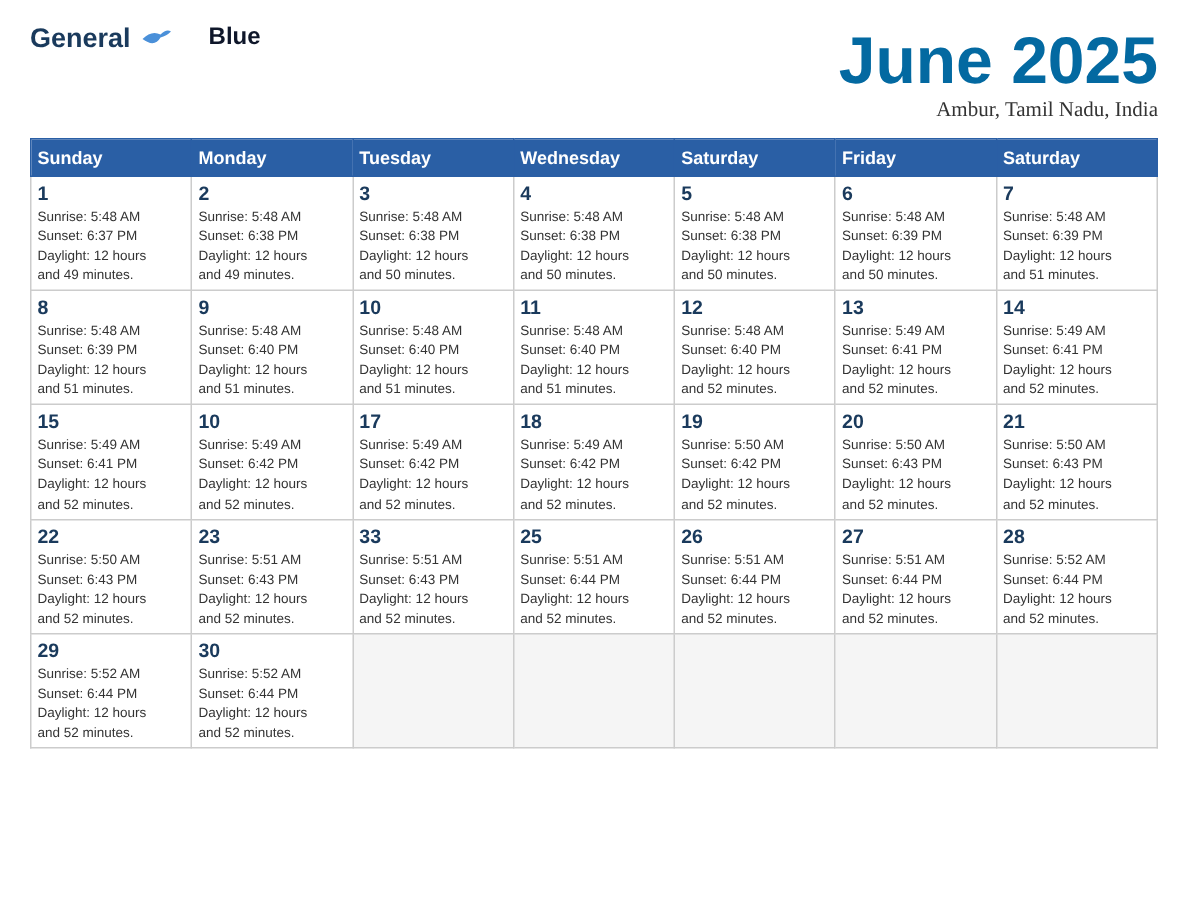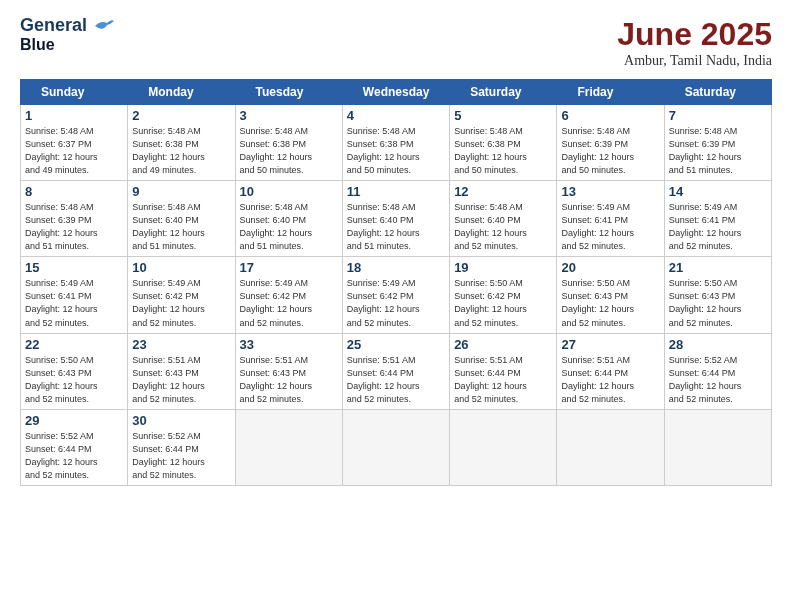--- a/index.html
+++ b/index.html
@@ -17,56 +17,57 @@
       background: #fff;
     }
     .header {
       display: flex;
       justify-content: space-between;
       align-items: flex-start;
       margin-bottom: 10px;
     }
     .logo {
       display: flex;
-      flex-direction: column;
+      flex-direction: row;
       align-items: flex-start;
+      gap: 24px;
     }
     .logo-text {
       font-size: 18px;
       font-weight: bold;
       color: #1a3a5c;
       line-height: 1.1;
     }
     .logo-text span {
       color: #4a90d9;
     }
     .title-block {
       text-align: right;
     }
     .month-title {
-      font-size: 32px;
+      font-size: 44px;
       font-weight: bold;
-      color: #7f1d1d;
+      color: #0369a1;
     }
     .subtitle {
       font-size: 14px;
       color: #333;
       font-family: Liberation Serif, serif;
     }
     table {
       width: 100%;
       border-collapse: collapse;
       table-layout: fixed;
     }
     th {
       background: #2a5fa5;
       color: #fff;
       font-size: 12px;
       font-weight: bold;
-      padding: 5px 20px;
+      padding: 5px 4px;
       text-align: left;
       border: 1px solid #2a5fa5;
     }
     td {
       vertical-align: top;
       border: 1px solid #ccc;
       padding: 3px 4px;
       font-size: 9.5px;
       color: #333;
       background: #fff;

